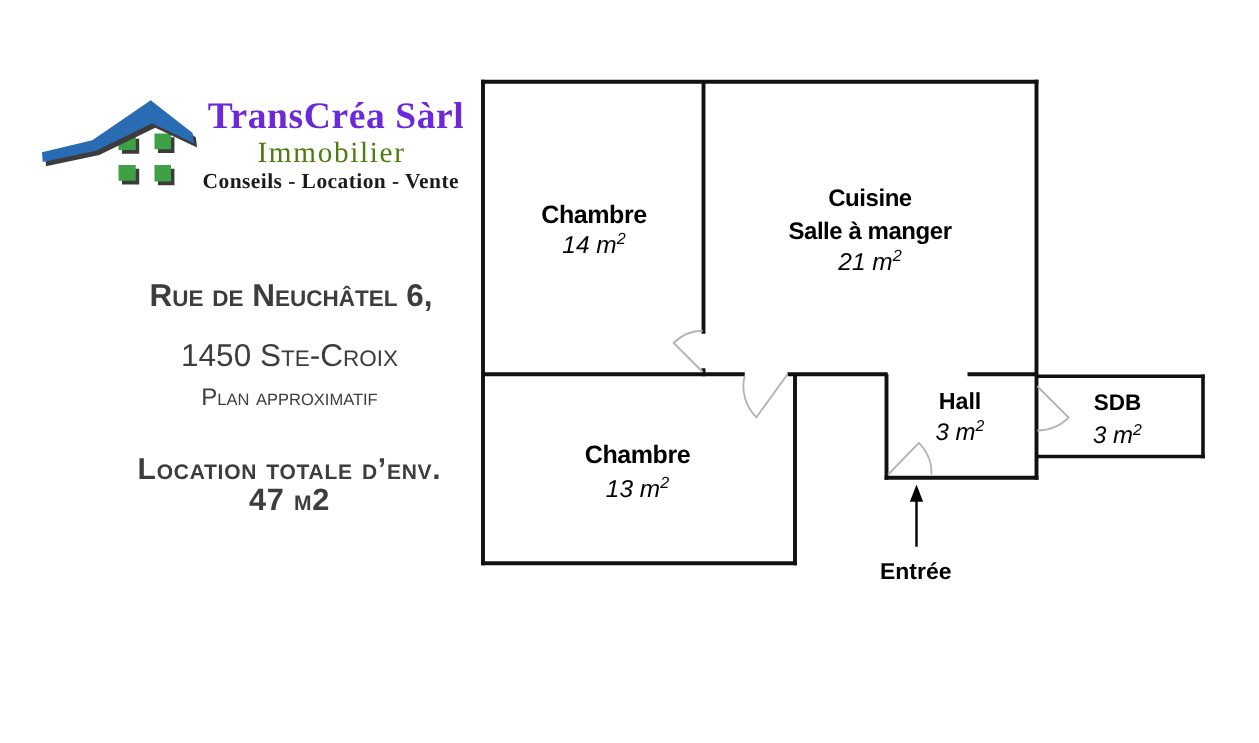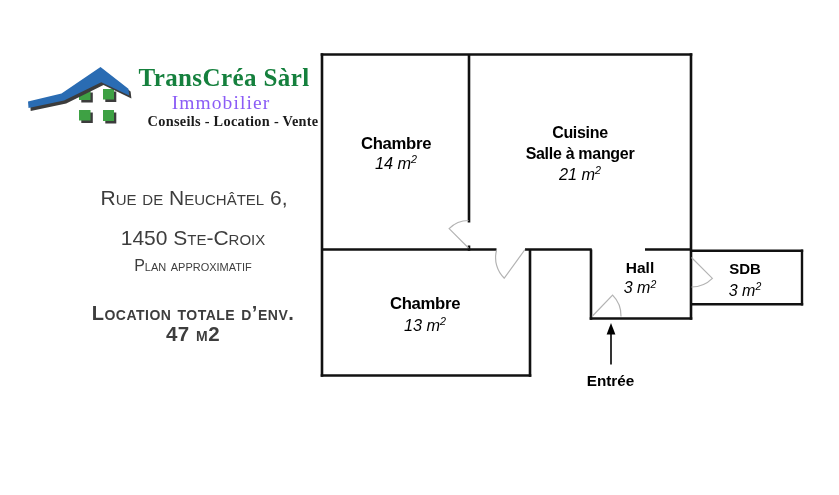--- a/index.html
+++ b/index.html
@@ -31,27 +31,27 @@
   <g>
     <rect x="85.3" y="54.5" width="11" height="11" fill="#3c3c3c"></rect>
     <rect x="83" y="52" width="11" height="11" fill="#3ea144"></rect>
   </g>
 
   <polygon points="10.2,46.4 43.7,38.4 82.7,11.8 110.6,33.6 111.4,40.4 83.5,27.1 46.2,45.4 10.7,52.9" fill="#3c3c3c"></polygon>
 
   <polygon points="8,43.5 41.5,35.5 80.5,8.9 108.4,30.7 109.2,37.5 81.3,24.2 44,42.5 8.5,50" fill="#2a6cb3"></polygon>
 </svg>
 
-<div class="abs" style="left:130px;top:64px;width:188px;text-align:center;font:700 25px 'Liberation Serif',serif;color:#15803d;letter-spacing:0.4px;">TransCréa Sàrl</div>
+<div class="abs" style="left:130px;top:64px;width:188px;text-align:center;font:700 25px 'Liberation Serif',serif;color:#6d28d9;letter-spacing:0.4px;">TransCréa Sàrl</div>
 
-<div class="abs" style="left:127px;top:92px;width:188px;text-align:center;font:400 19.5px 'Liberation Serif',serif;color:#8b5cf6;letter-spacing:1.1px;">Immobilier</div>
+<div class="abs" style="left:127px;top:92px;width:188px;text-align:center;font:400 19.5px 'Liberation Serif',serif;color:#4d7c0f;letter-spacing:1.1px;">Immobilier</div>
 
-<div class="abs" style="left:122.5px;top:112.5px;width:196px;text-align:right;font:700 14.3px 'Liberation Serif',serif;color:#1b1b1b;letter-spacing:0.3px;">Conseils - Location - Vente</div>
+<div class="abs" style="left:122.5px;top:112.5px;width:196px;text-align:center;font:700 14.3px 'Liberation Serif',serif;color:#1b1b1b;letter-spacing:0.3px;">Conseils - Location - Vente</div>
 
-<div class="abs sc" style="left:86px;top:188px;width:216px;font-size:21px;line-height:20px;">Rue de Neuchâtel 6,</div>
+<div class="abs sc" style="left:86px;top:188px;width:216px;font-size:21px;line-height:20px;font-weight:bold;">Rue de Neuchâtel 6,</div>
 
 <div class="abs sc" style="left:85px;top:208px;width:216px;font-size:21px;line-height:20px;margin-top:20px;">1450 Ste-Croix</div>
 
 <div class="abs sc" style="left:85px;top:256px;width:216px;font-size:16px;line-height:20px;">Plan approximatif</div>
 
 <div class="abs sc" style="left:85px;top:303px;width:216px;font-size:20px;line-height:20px;font-weight:700;letter-spacing:0.5px;">Location totale d’env.</div>
 
 <div class="abs sc" style="left:85px;top:324px;width:216px;font-size:20.5px;line-height:20px;font-weight:700;letter-spacing:0.5px;">47 m2</div>
 
 <svg class="abs" style="left:0;top:0;" width="839" height="495" viewBox="0 0 839 495">

